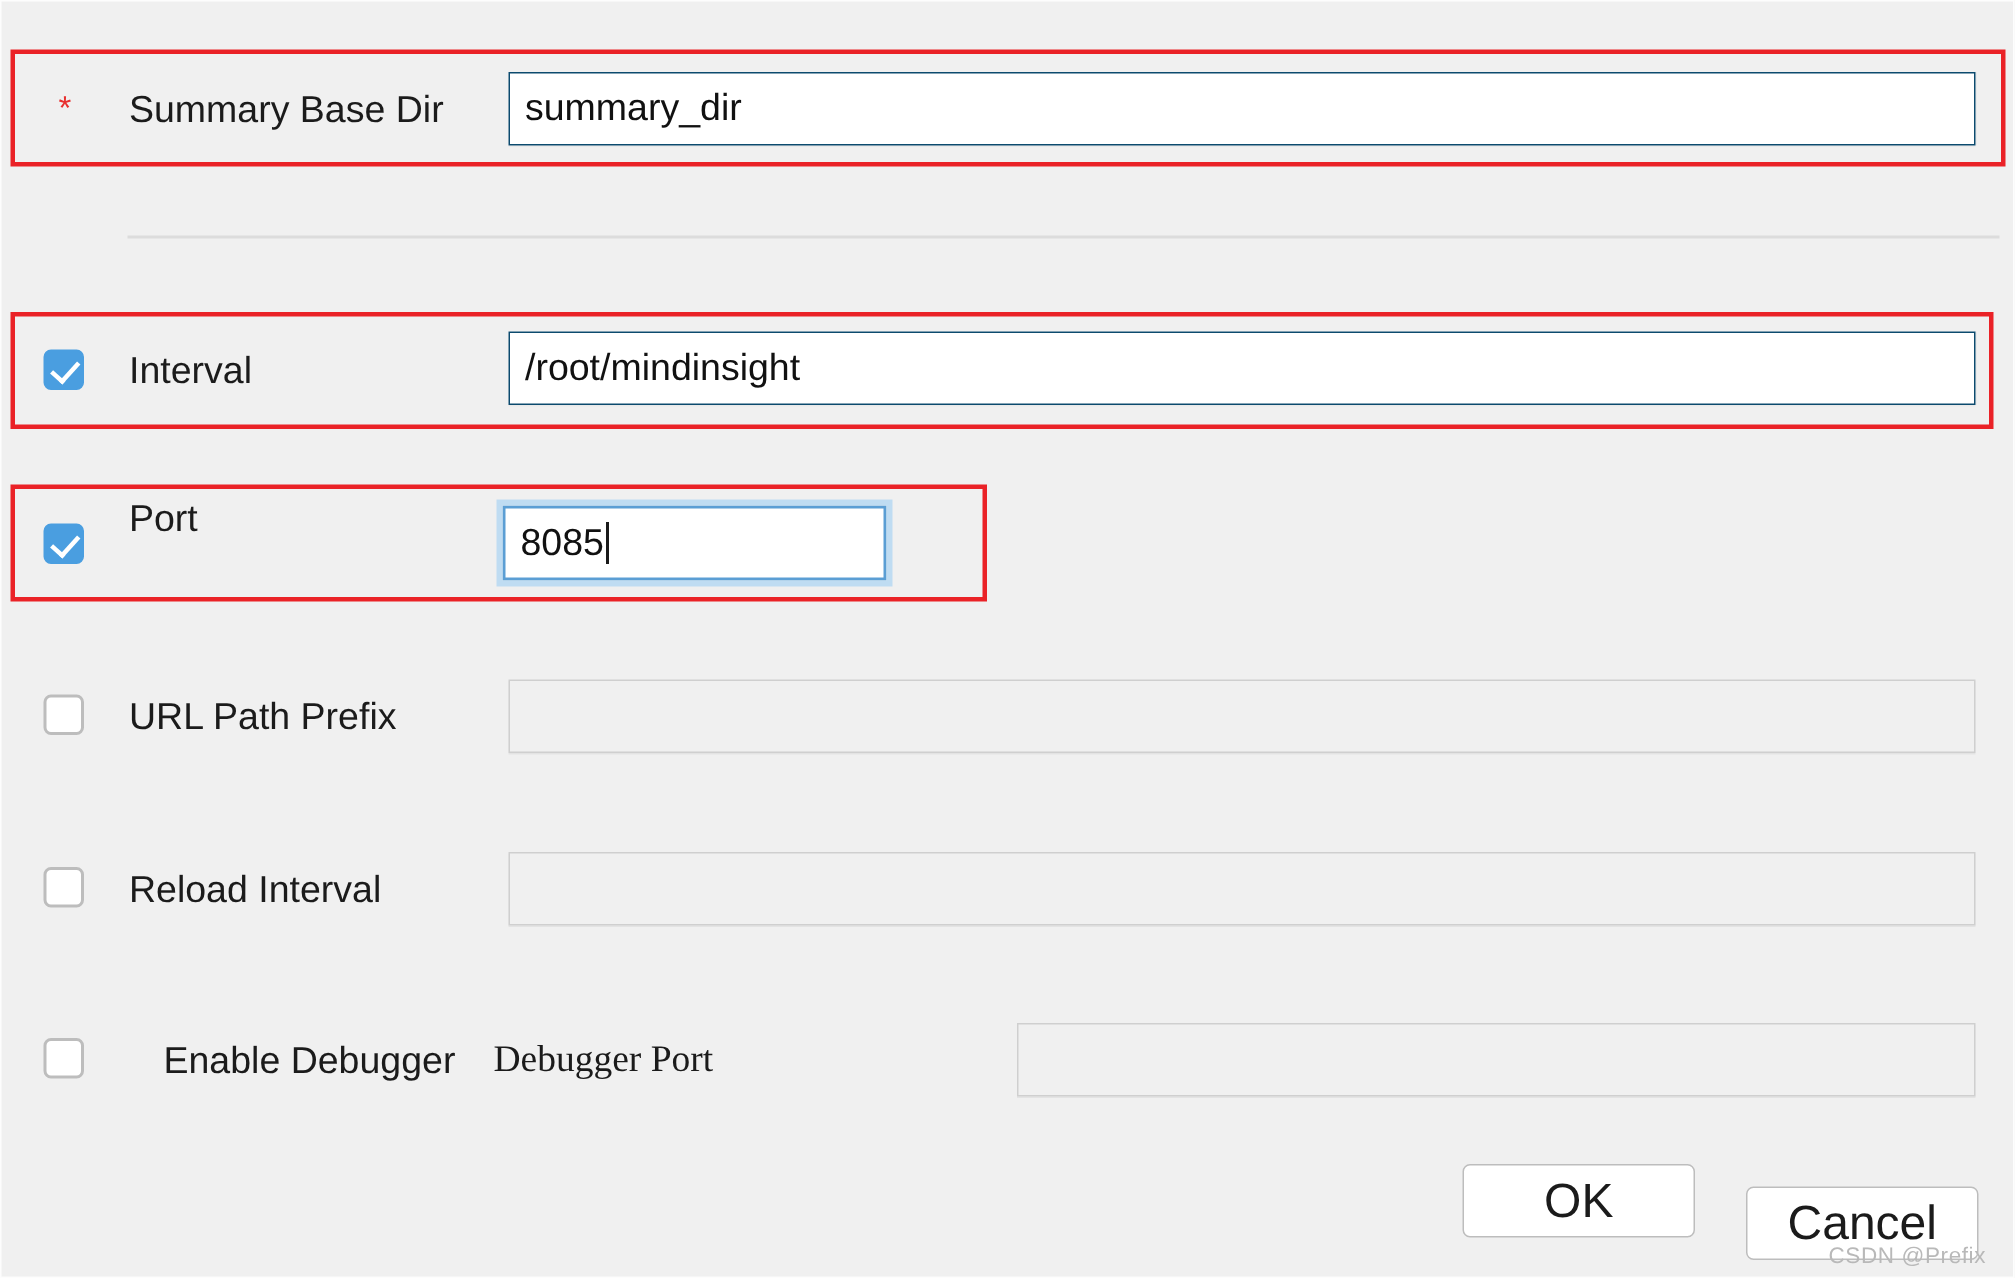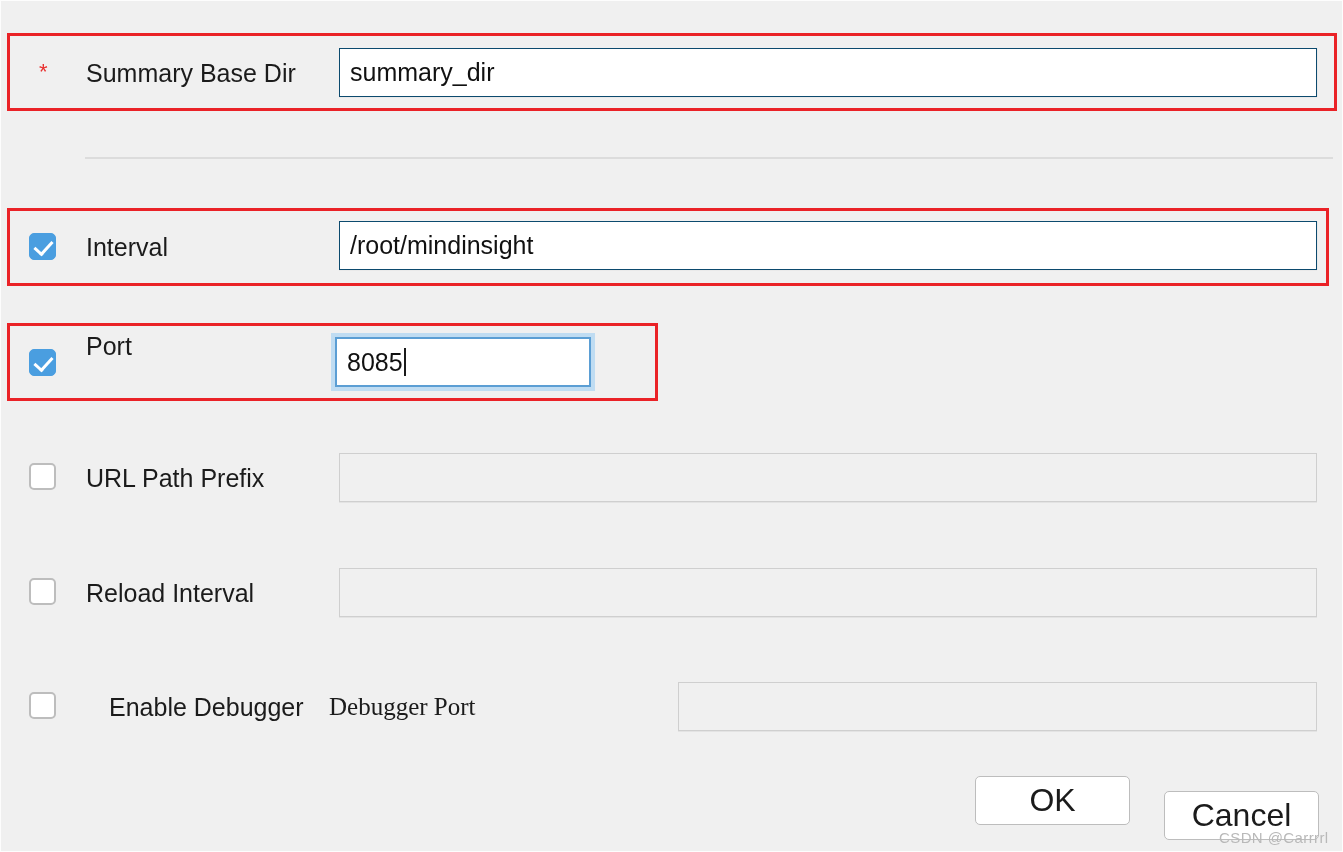--- a/index.html
+++ b/index.html
@@ -202,15 +202,15 @@
   <div class="field-label" style="left:328px; top:691px;font-family:Liberation Serif, serif;">Debugger Port</div>
 
   <div class="txtfield disabled" style="left:677px; top:681px; width:639px; height:49px;">
     <span></span>
   </div>
 
   <div class="btn" style="left:974px; top:775px; width:155px; height:49px;">OK</div>
 
   <div class="btn" style="left:1163px; top:775px; width:155px; height:49px;margin-top:15px;">Cancel</div>
 
-  <div class="watermark" style="left:1218px; top:828px;">CSDN @Carrrrl</div>
+  <div class="watermark" style="left:1218px; top:828px;">CSDN @Prefix</div>
 
 </div>
 
 </body></html>

